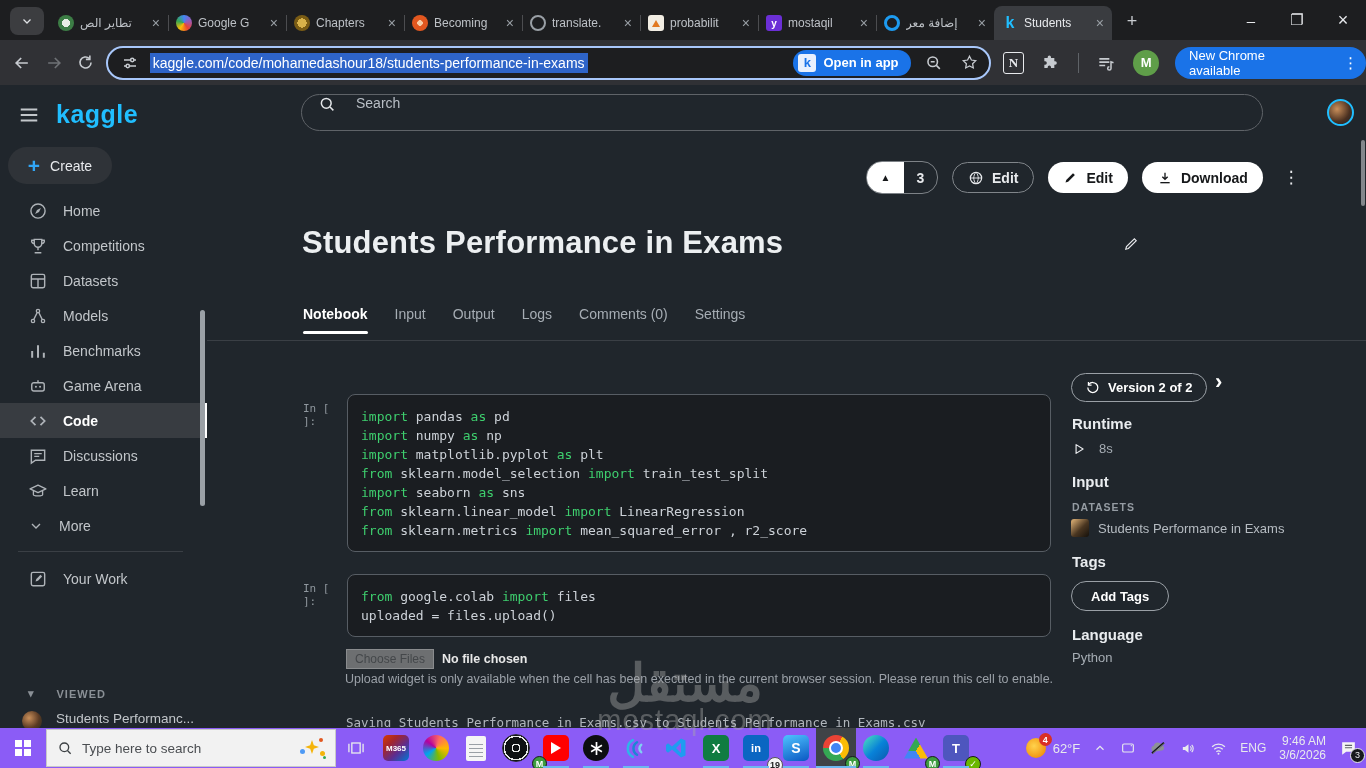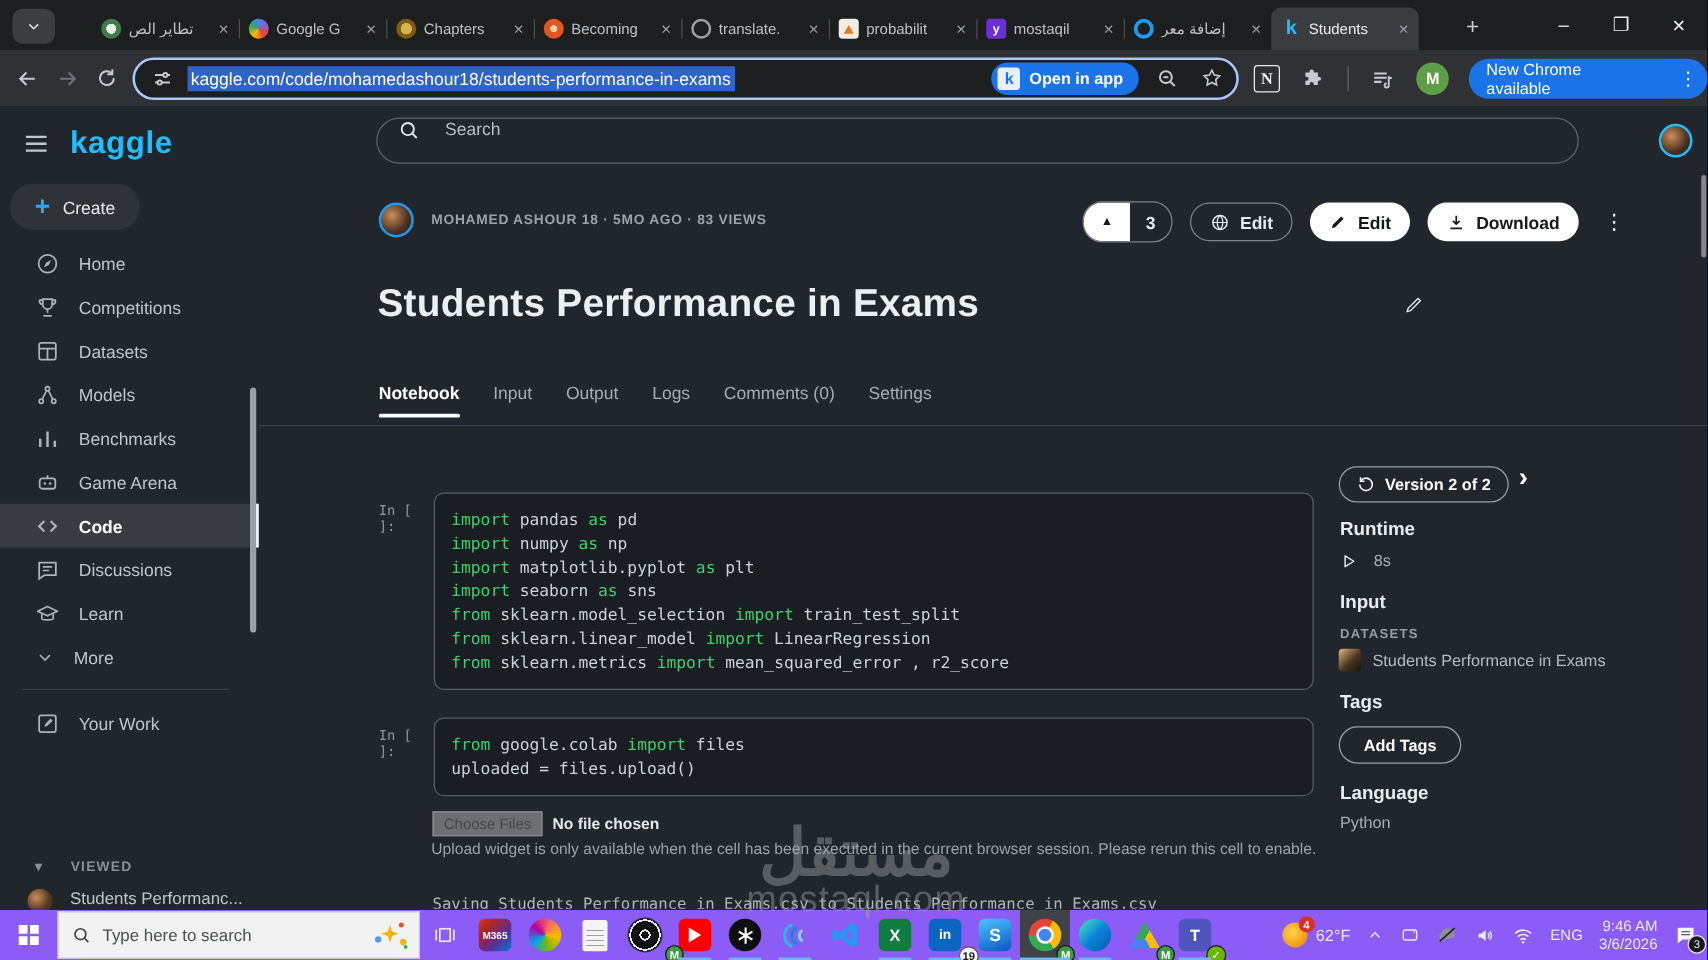--- a/index.html
+++ b/index.html
@@ -1,20 +1,20 @@
 <!DOCTYPE html>
 <html><head>
 <meta charset="utf-8">
 <style>
   html,body{margin:0;padding:0;background:#000;}
   body{width:1366px;height:768px;overflow:hidden;font-family:"Liberation Sans",sans-serif;-webkit-font-smoothing:antialiased;}
   .window{position:relative;width:1366px;height:768px;background:#202124;overflow:hidden;}
   .ic svg{display:block;}
   
-  .tabbar{position:absolute;left:0;top:0;right:0;height:40px;background:#1d1e20;display:flex;align-items:flex-end;gap:23px;}
+  .tabbar{position:absolute;left:0;top:0;right:0;height:40px;background:#1d1e20;display:flex;align-items:flex-end;}
   .tabsearch-btn{width:34px;height:28px;margin:0 6px 5px 10px;border-radius:8px;background:#3c3d40;display:flex;align-items:center;justify-content:center;color:#dfe1e4;font-size:12px;}
   .tabs{display:flex;align-items:flex-end;height:40px;}
   .tab{width:118px;height:34px;display:flex;align-items:center;gap:6px;padding:0 8px;color:#bdc1c6;font-size:12px;position:relative;box-sizing:border-box;}
   .tab:not(.active)+.tab:not(.active)::before{content:'';position:absolute;left:0;top:9px;height:16px;width:1px;background:#4c4d50;}
   .tab.active{background:#3a3c40;border-radius:8px 8px 0 0;color:#e8eaed;}
   .tab .ttl{flex:1;overflow:hidden;white-space:nowrap;}
   .tab .cl{font-size:14px;color:#9aa0a6;flex:none;}
   .fav{width:16px;height:16px;border-radius:50%;flex:none;display:flex;align-items:center;justify-content:center;font-weight:bold;box-sizing:border-box;}
   .fav-tatayr{background:radial-gradient(circle,#e8efe6 35%,#3c7d45 36%);}
   .fav-gemini{background:conic-gradient(#4285f4,#9b59b6,#ea4335,#fbbc05,#34a853,#4285f4);}
@@ -435,24 +435,20 @@
         <span class="ic">
             <svg width="18" height="18" viewBox="0 0 24 24">
               <circle cx="11" cy="11" r="6.5" stroke="currentColor" stroke-width="2" fill="none"></circle>
               <path d="M16 16l4.5 4.5" stroke="currentColor" stroke-width="2"></path>
             </svg>
           </span>
         <span>Search</span>
       </div>
       <div class="kavtop"></div>
 
-      <div class="author">
-        <span class="aav"></span>
-        <span class="aline">MOHAMED ASHOUR 18 · 5MO AGO · 83 VIEWS</span>
-      </div>
 
       <div class="actionrow">
         <div class="vote">
           <span class="up">▲</span>
           <span class="count">3</span>
         </div>
         <div class="pillbtn pill-outline">
           <span class="ic">
               <svg width="16" height="16" viewBox="0 0 24 24">
                 <circle cx="12" cy="12" r="8.5" stroke="currentColor" stroke-width="1.8" fill="none"></circle>
@@ -498,22 +494,22 @@
         </div>
       <div class="tabline"></div>
 
       <div id="cells">
           <div class="cell cell-0">
             <span class="inlabel">In [ ]:</span>
             <div class="codebox">
               <div class="cline"><span class="kw">import</span> pandas <span class="kw">as</span> pd</div>
               <div class="cline"><span class="kw">import</span> numpy <span class="kw">as</span> np</div>
               <div class="cline"><span class="kw">import</span> matplotlib.pyplot <span class="kw">as</span> plt</div>
+              <div class="cline"><span class="kw">from</span> sklearn.model_selection <span class="kw">import</span> train_test_split</div>
               <div class="cline"><span class="kw">import</span> seaborn <span class="kw">as</span> sns</div>
-              <div class="cline"><span class="kw">from</span> sklearn.model_selection <span class="kw">import</span> train_test_split</div>
               <div class="cline"><span class="kw">from</span> sklearn.linear_model <span class="kw">import</span> LinearRegression</div>
               <div class="cline"><span class="kw">from</span> sklearn.metrics <span class="kw">import</span> mean_squared_error , r2_score</div>
             </div>
           </div>
           <div class="cell cell-1">
             <span class="inlabel">In [ ]:</span>
             <div class="codebox">
               <div class="cline"><span class="kw">from</span> google.colab <span class="kw">import</span> files</div>
               <div class="cline">uploaded = files.upload()</div>
             </div>

